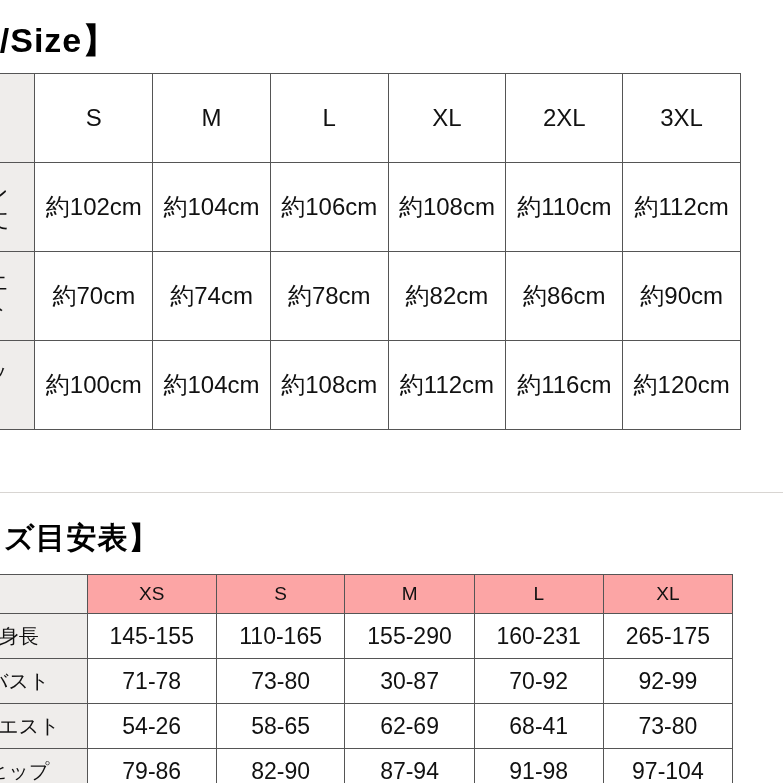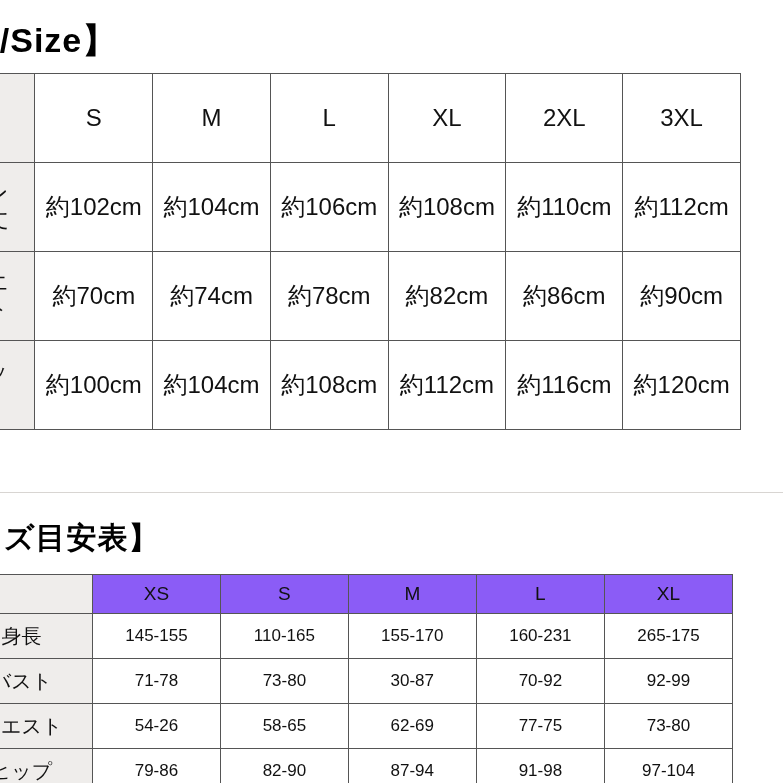--- a/index.html
+++ b/index.html
@@ -89,40 +89,40 @@
   .tbl2 td, .tbl2 th {
     border: 1px solid #555;
     text-align: center;
     vertical-align: middle;
     font-weight: normal;
     padding: 0;
     white-space: nowrap;
   }
   .tbl2 .hcell {
     height: 38px;
-    background: #8b5cf6;
+    background: #fca5a5;
     font-size: 19px;
     width: 148px;
   }
   .tbl2 .corner {
     background: #efedeb;
     width: 160px;
   }
   .tbl2 .rowhead {
     width: 160px;
     background: #efedeb;
     font-size: 20px;
     height: 44px;
     text-align: center;
   }
   .tbl2 .datacell {
     width: 148px;
     height: 44px;
     background: #ffffff;
-    font-size: 17px;
+    font-size: 23px;
   }
 
   .divider {
     position: absolute;
     left: 0;
     width: 783px;
     height: 1px;
     background: #d8d5d2;
   }
 </style>
@@ -190,38 +190,38 @@
       <th class="hcell">M</th>
       <th class="hcell">L</th>
       <th class="hcell">XL</th>
     </tr>
   </thead>
   <tbody>
     <tr>
       <th class="rowhead">身長</th>
       <td class="datacell">145-155</td>
       <td class="datacell">110-165</td>
-      <td class="datacell">155-170</td>
+      <td class="datacell">155-290</td>
       <td class="datacell">160-231</td>
       <td class="datacell">265-175</td>
     </tr>
     <tr>
       <th class="rowhead">バスト</th>
       <td class="datacell">71-78</td>
       <td class="datacell">73-80</td>
       <td class="datacell">30-87</td>
       <td class="datacell">70-92</td>
       <td class="datacell">92-99</td>
     </tr>
     <tr>
       <th class="rowhead">ウエスト</th>
       <td class="datacell">54-26</td>
       <td class="datacell">58-65</td>
       <td class="datacell">62-69</td>
-      <td class="datacell">77-75</td>
+      <td class="datacell">68-41</td>
       <td class="datacell">73-80</td>
     </tr>
     <tr>
       <th class="rowhead">ヒップ</th>
       <td class="datacell">79-86</td>
       <td class="datacell">82-90</td>
       <td class="datacell">87-94</td>
       <td class="datacell">91-98</td>
       <td class="datacell">97-104</td>
     </tr>

